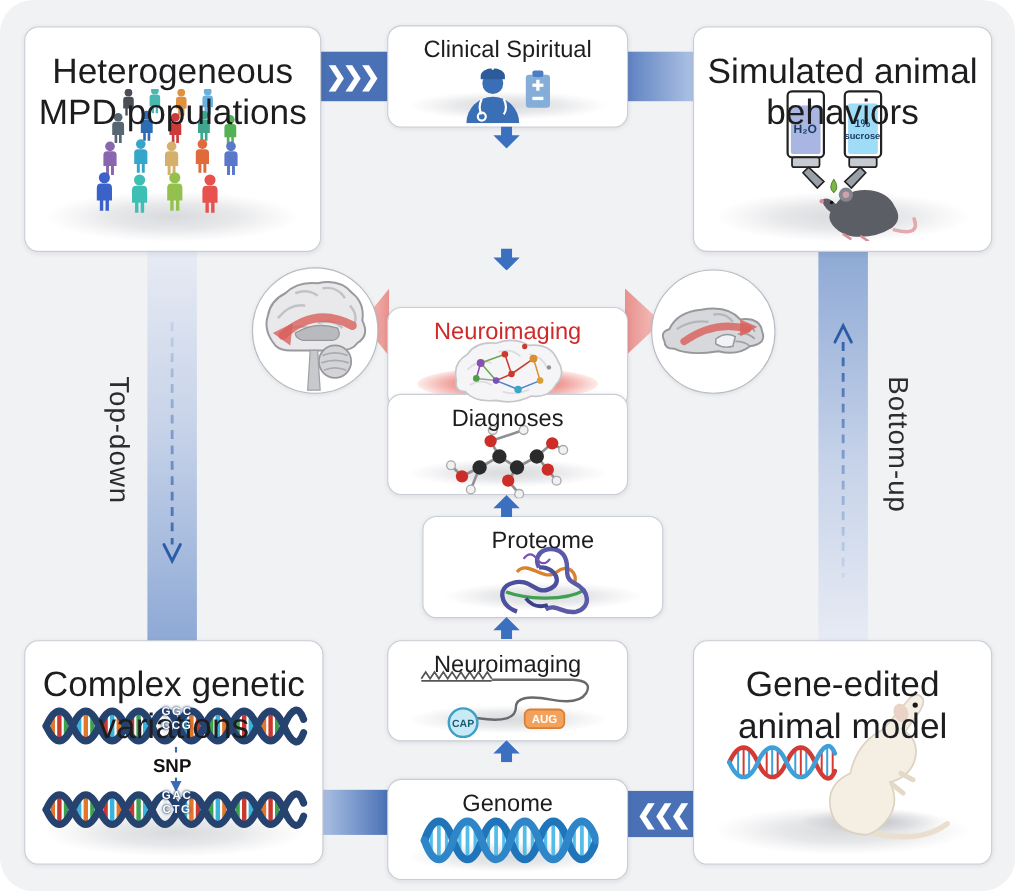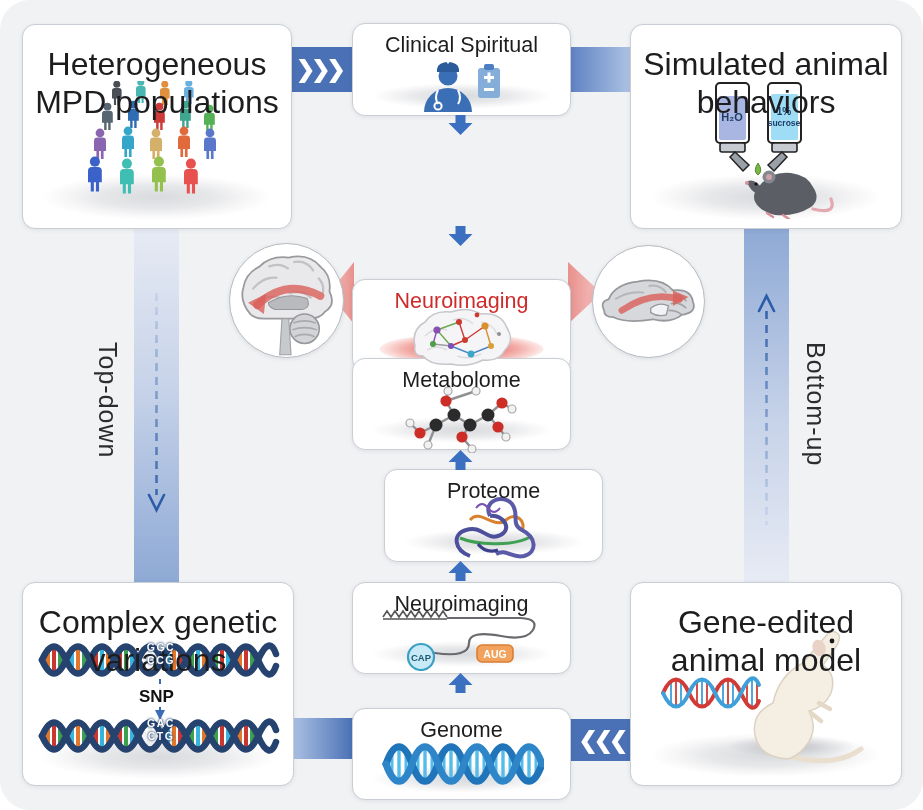--- a/index.html
+++ b/index.html
@@ -369,21 +369,21 @@
       <circle cx="58" cy="34" r="3" fill="#cc3a2f"></circle>
         <circle cx="84" cy="40" r="3" fill="#d9a03a"></circle>
       <circle cx="64" cy="48" r="3.4" fill="#3aa7c9"></circle>
         <circle cx="44" cy="40" r="3" fill="#7a52b5"></circle>
       <circle cx="70" cy="9" r="2.4" fill="#cc3a2f"></circle>
         <circle cx="92" cy="28" r="2" fill="#8e8e94"></circle>
     </svg>
   </div>
 
   <div class="card" style="left:352px;top:358px;width:217px;height:90px;">
-    <div class="title mid">Metabolome</div>
+    <div class="title mid">Diagnoses</div>
     <div class="platform" style="bottom:6px;width:84%;height:26px;"></div>
     <svg class="icon center-x" style="top:26px;" viewBox="0 0 120 68" width="120" height="68">
       <g stroke="#909094" stroke-width="2.4">
         <line x1="34" y1="40" x2="18" y2="48"></line>
           <line x1="34" y1="40" x2="52" y2="30"></line>
         <line x1="52" y1="30" x2="44" y2="16"></line>
           <line x1="44" y1="16" x2="46" y2="6"></line>
         <line x1="52" y1="30" x2="68" y2="40"></line>
           <line x1="68" y1="40" x2="60" y2="52"></line>
         <line x1="60" y1="52" x2="70" y2="64"></line>

